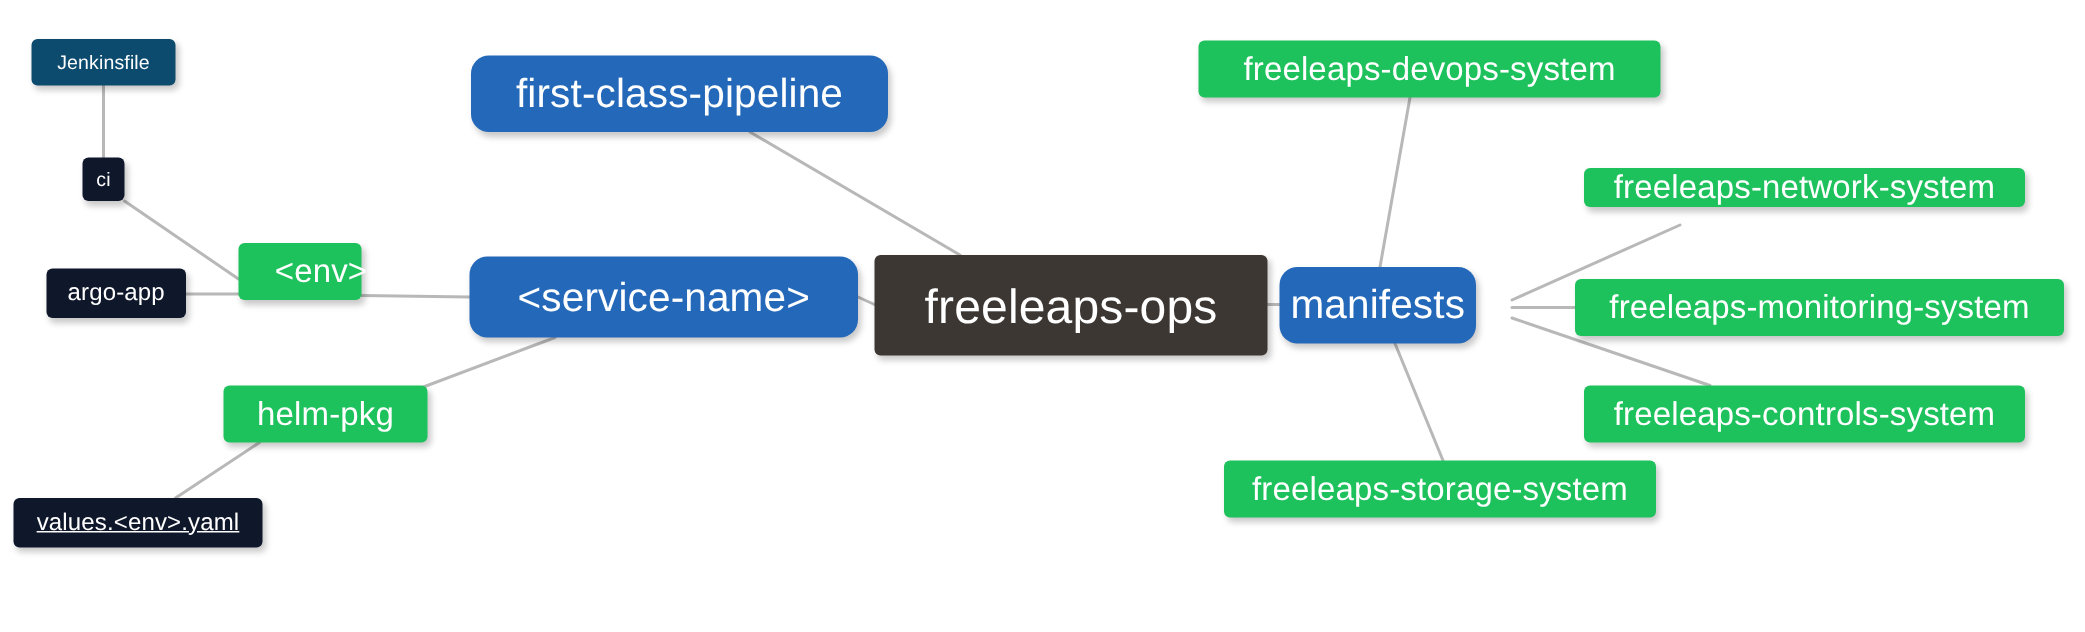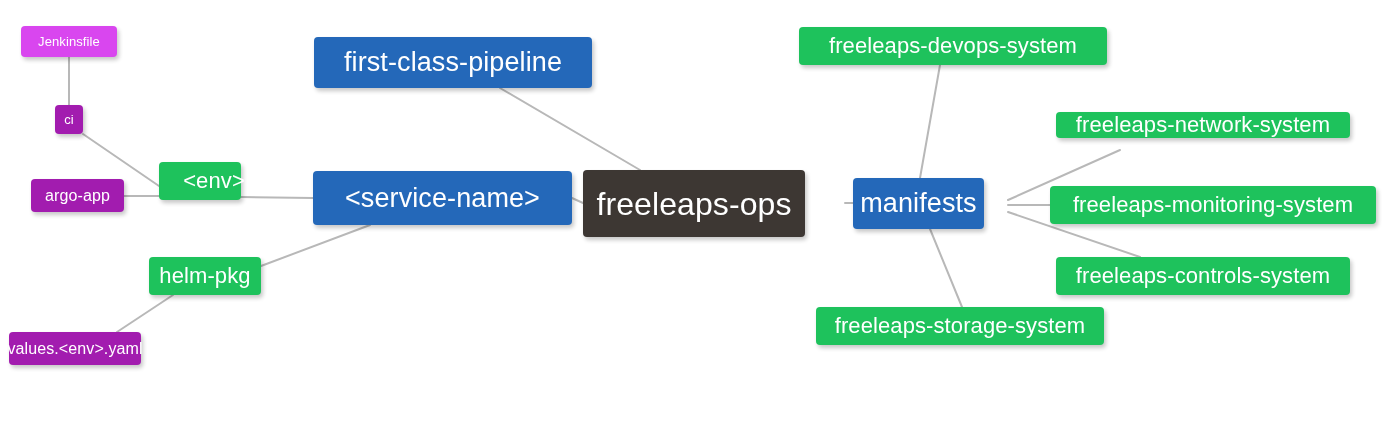--- a/index.html
+++ b/index.html
@@ -43,26 +43,26 @@
   }
   .node-label {
     display: block;
     padding: 0 2px;
   }
 
   
   .c-root   { background: #3d3733; }
   .c-blue   { background: #2468b9; }
   .c-green  { background: #1ec25c; }
-  .c-orange { background: #d946ef; }
-  .c-red    { background: #a21caf; }
+  .c-orange { background: #0c4a6e; }
+  .c-red    { background: #0f172a; }
 
   
   .sz-root   { font-size: 32px; }
-  .sz-l2     { font-size: 27px; }
+  .sz-l2     { font-size: 27px; border-radius: 12px; }
   .sz-l3     { font-size: 22px; }
   .sz-l4     { font-size: 16px; }
   .sz-l5     { font-size: 13px; }
 </style>
 </head>
 <body>
 
 <div id="canvas">
   <svg id="edge-layer" viewBox="0 0 1390 421" width="1390" height="421" xmlns="http://www.w3.org/2000/svg">
       <line x1="583" y1="203" x2="572" y2="198" stroke="#b8b8b8" stroke-width="2" stroke-linecap="round"></line>
@@ -74,48 +74,48 @@
       <line x1="159" y1="196" x2="124" y2="196" stroke="#b8b8b8" stroke-width="2" stroke-linecap="round"></line>
       <line x1="69" y1="105" x2="69" y2="57" stroke="#b8b8b8" stroke-width="2" stroke-linecap="round"></line>
       <line x1="173" y1="295" x2="117" y2="332" stroke="#b8b8b8" stroke-width="2" stroke-linecap="round"></line>
       <line x1="920" y1="178" x2="940" y2="65" stroke="#b8b8b8" stroke-width="2" stroke-linecap="round"></line>
       <line x1="1008" y1="200" x2="1120" y2="150" stroke="#b8b8b8" stroke-width="2" stroke-linecap="round"></line>
       <line x1="1008" y1="205" x2="1050" y2="205" stroke="#b8b8b8" stroke-width="2" stroke-linecap="round"></line>
       <line x1="1008" y1="212" x2="1140" y2="257" stroke="#b8b8b8" stroke-width="2" stroke-linecap="round"></line>
       <line x1="930" y1="229" x2="962" y2="307" stroke="#b8b8b8" stroke-width="2" stroke-linecap="round"></line>
     </svg>
   <div id="node-layer">
-      <div class="node c-root sz-root" style="left: 583px; top: 170px; width: 222px; height: 67px;">
+      <div class="node c-root sz-root" style="left: 583px; top: 170px; width: 262px; height: 67px;">
         <span class="node-label">freeleaps-ops</span>
       </div>
       <div class="node c-blue sz-l2" style="left: 313px; top: 171px; width: 259px; height: 54px;">
         <span class="node-label">&lt;service-name&gt;</span>
       </div>
       <div class="node c-blue sz-l2" style="left: 314px; top: 37px; width: 278px; height: 51px;">
         <span class="node-label">first-class-pipeline</span>
       </div>
       <div class="node c-blue sz-l2" style="left: 853px; top: 178px; width: 131px; height: 51px;">
         <span class="node-label">manifests</span>
       </div>
       <div class="node c-green sz-l3" style="left: 159px; top: 162px; width: 82px; height: 38px; padding-left: 28px;">
         <span class="node-label">&lt;env&gt;</span>
       </div>
-      <div class="node c-green sz-l3" style="left: 149px; top: 257px; width: 112px; height: 38px;">
+      <div class="node c-green sz-l3" style="left: 149px; top: 257px; width: 136px; height: 38px;">
         <span class="node-label">helm-pkg</span>
       </div>
       <div class="node c-red sz-l5" style="left: 55px; top: 105px; width: 28px; height: 29px;">
         <span class="node-label">ci</span>
       </div>
       <div class="node c-orange sz-l5" style="left: 21px; top: 26px; width: 96px; height: 31px;">
         <span class="node-label">Jenkinsfile</span>
       </div>
       <div class="node c-red sz-l4" style="left: 31px; top: 179px; width: 93px; height: 33px;">
         <span class="node-label">argo-app</span>
       </div>
-      <div class="node c-red sz-l4" style="left: 9px; top: 332px; width: 132px; height: 33px;">
+      <div class="node c-red sz-l4" style="left: 9px; top: 332px; width: 166px; height: 33px; text-decoration: underline;">
         <span class="node-label">values.&lt;env&gt;.yaml</span>
       </div>
       <div class="node c-green sz-l3" style="left: 799px; top: 27px; width: 308px; height: 38px;">
         <span class="node-label">freeleaps-devops-system</span>
       </div>
       <div class="node c-green sz-l3" style="left: 1056px; top: 112px; width: 294px; height: 26px;">
         <span class="node-label">freeleaps-network-system</span>
       </div>
       <div class="node c-green sz-l3" style="left: 1050px; top: 186px; width: 326px; height: 38px;">
         <span class="node-label">freeleaps-monitoring-system</span>

